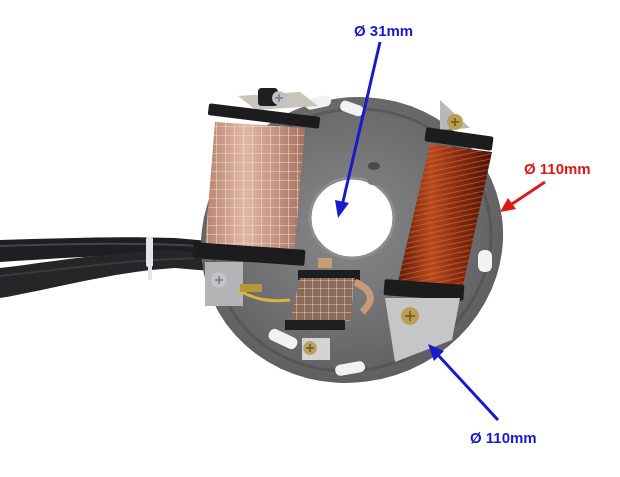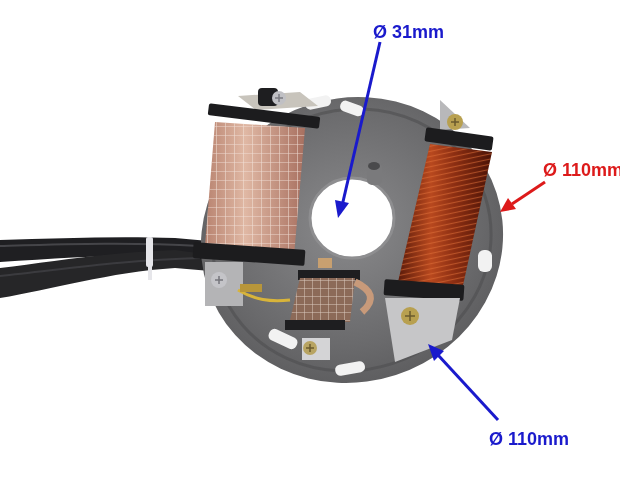--- a/index.html
+++ b/index.html
@@ -1,18 +1,18 @@
 <!DOCTYPE html>
 <html><head>
   <meta charset="utf-8">
   <style>
     html, body { margin: 0; padding: 0; }
     body { width: 620px; height: 477px; background: #ffffff; position: relative; overflow: hidden; font-family: "Liberation Sans", sans-serif; }
     #scene { position: absolute; left: 0; top: 0; width: 620px; height: 477px; }
-    .label { position: absolute; font-weight: bold; font-size: 18px; white-space: nowrap; font-family: "Liberation Sans", sans-serif; margin-left: 19px; }
+    .label { position: absolute; font-weight: bold; font-size: 15px; white-space: nowrap; font-family: "Liberation Sans", sans-serif; }
     .label.blue { color: #1a1acc; }
     .label.red { color: #dd1a1a; }
   </style>
 </head>
 <body>
 
 <svg id="scene" viewBox="0 0 620 477" xmlns="http://www.w3.org/2000/svg">
   <defs>
     <radialGradient id="plateGrad" cx="50%" cy="45%" r="60%">
       <stop offset="0%" stop-color="#8a8a8c"></stop>

